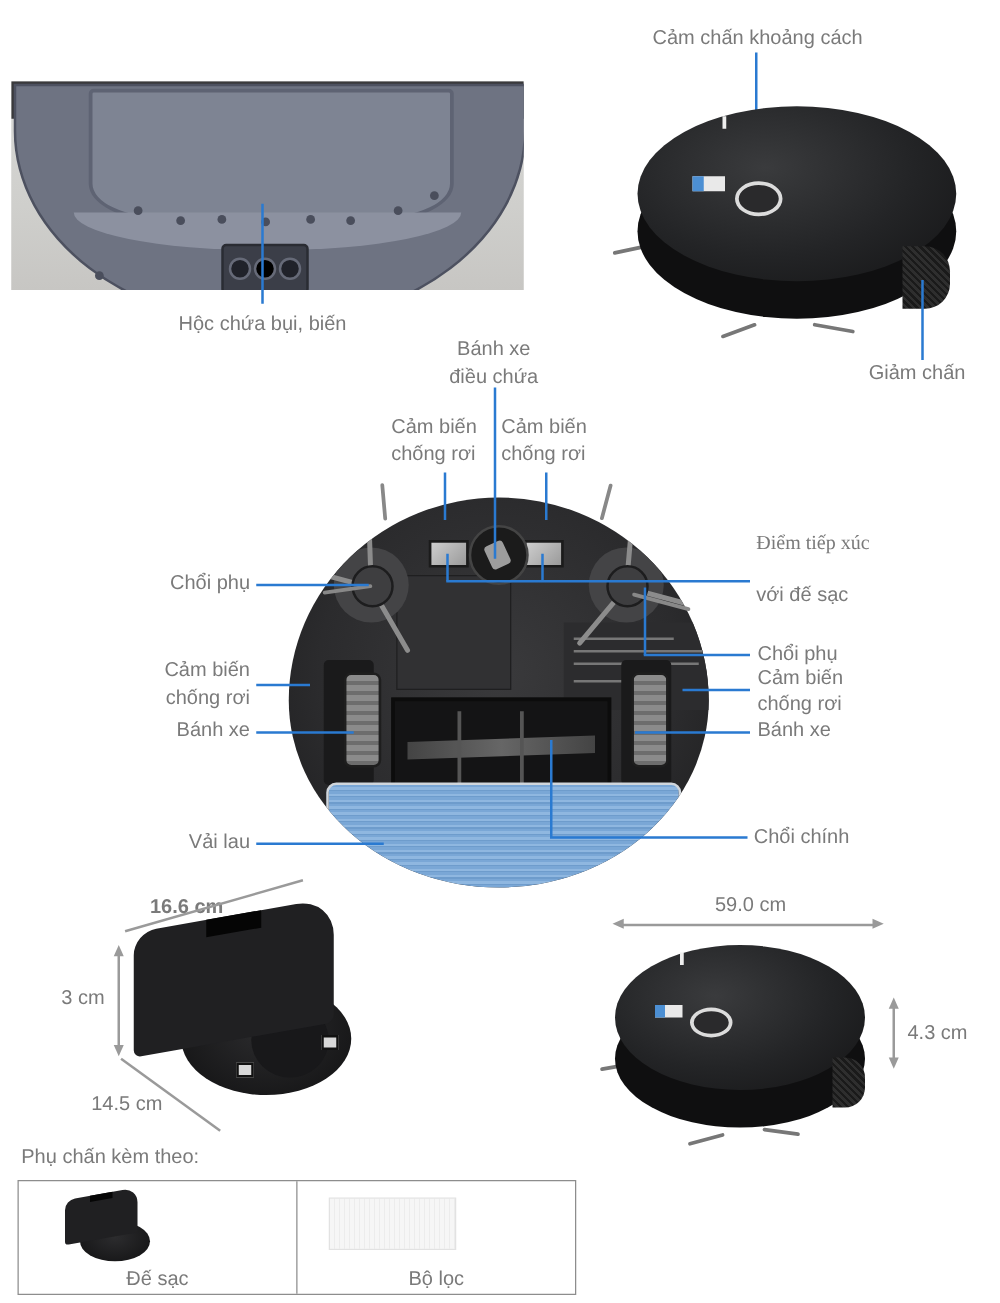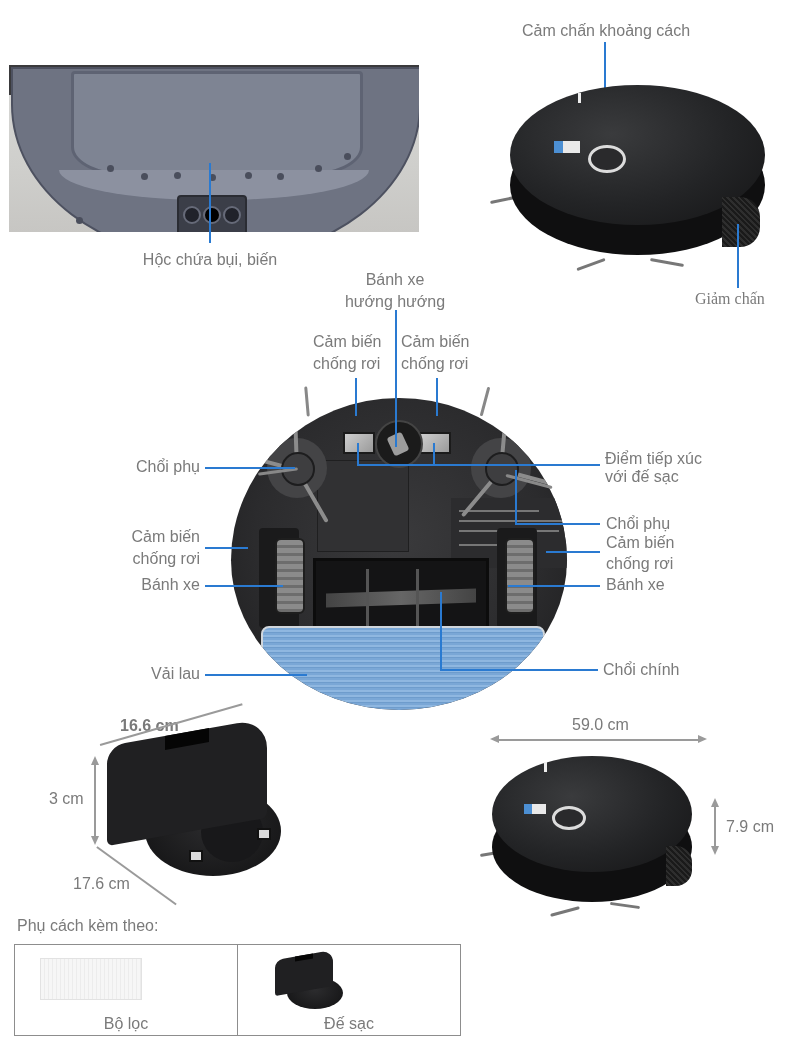--- a/index.html
+++ b/index.html
@@ -122,24 +122,24 @@
   <div class="robot-top" style="left:10px;top:0px;width:255px;height:140px;">
     <div class="mark" style="left:68px;top:8px;"></div>
     <div class="qr" style="left:44px;top:56px;width:26px;height:12px;">
         <b></b>
       </div>
     <div class="btn" style="left:78px;top:60px;width:32px;height:22px;"></div>
   </div>
   <div class="abs" style="left:222px;top:112px;width:38px;height:50px;background:repeating-linear-gradient(45deg,#1a1a1a 0 2px,#2e2e2e 2px 4px);border-radius:0 20px 20px 0;"></div>
 </div>
 <div class="line vl" style="left:737px;top:224px;height:64px;"></div>
-<div class="label" style="left:695px;top:288px;font-family:Liberation Serif, serif;">Giảm chấn</div>
+<div class="label" style="left:695px;top:288px;">Giảm chấn</div>
 
 <div class="label c" style="left:330px;top:269px;width:130px;">Bánh xe</div>
-<div class="label c" style="left:330px;top:291px;width:130px;">hướng hướng</div>
+<div class="label c" style="left:330px;top:291px;width:130px;">điều chứa</div>
 <div class="label" style="left:313px;top:331px;">Cảm biến</div>
 <div class="label" style="left:313px;top:353px;">chống rơi</div>
 <div class="label" style="left:401px;top:331px;">Cảm biến</div>
 <div class="label" style="left:401px;top:353px;">chống rơi</div>
 
 <div class="robot-bottom abs">
   <div class="rb-plate" style="left:86px;top:62px;width:90px;height:90px;"></div>
   <div class="rb-label">
     <i style="top:12px;width:80px"></i>
       <i style="top:22px;width:120px"></i>
@@ -189,81 +189,81 @@
 <div class="line hl" style="left:515px;top:523px;width:85px;"></div>
 <div class="line hl" style="left:205px;top:547px;width:43px;"></div>
 <div class="line hl" style="left:546px;top:551px;width:54px;"></div>
 <div class="line hl" style="left:205px;top:585px;width:78px;"></div>
 <div class="line hl" style="left:508px;top:585px;width:92px;"></div>
 <div class="line hl" style="left:205px;top:674px;width:102px;"></div>
 <div class="line vl" style="left:440px;top:592px;height:78px;"></div>
 <div class="line hl" style="left:440px;top:669px;width:158px;"></div>
 
 <div class="label r" style="left:90px;top:456px;width:110px;">Chổi phụ</div>
-<div class="label" style="left:605px;top:448px;">Điểm tiếp xúc</div>
+<div class="label" style="left:605px;top:424px;font-family:Liberation Serif, serif;">Điểm tiếp xúc</div>
 <div class="label" style="left:605px;top:466px;">với đế sạc</div>
 <div class="label" style="left:606px;top:513px;">Chổi phụ</div>
 <div class="label r" style="left:90px;top:526px;width:110px;">Cảm biến</div>
 <div class="label r" style="left:90px;top:548px;width:110px;">chống rơi</div>
 <div class="label" style="left:606px;top:532px;">Cảm biến</div>
 <div class="label" style="left:606px;top:553px;">chống rơi</div>
 <div class="label r" style="left:90px;top:574px;width:110px;">Bánh xe</div>
 <div class="label" style="left:606px;top:574px;">Bánh xe</div>
 <div class="label r" style="left:90px;top:663px;width:110px;">Vải lau</div>
 <div class="label" style="left:603px;top:659px;">Chổi chính</div>
 
 <div class="label" style="left:120px;top:715px;font-weight:bold;">16.6 cm</div>
 <div class="dim" style="left:100px;top:744px;width:148px;transform:rotate(-16deg);"></div>
 <div class="label" style="left:49px;top:788px;">3 cm</div>
 <div class="dimv" style="left:94px;top:760px;height:80px;"></div>
 <div class="arrow-u" style="left:91px;top:756px;"></div>
 <div class="arrow-d" style="left:91px;top:836px;"></div>
-<div class="label" style="left:73px;top:873px;">17.6 cm</div>
+<div class="label" style="left:73px;top:873px;">14.5 cm</div>
 <div class="dim" style="left:97px;top:846px;width:98px;transform:rotate(36deg);"></div>
 
 <div class="abs" style="left:105px;top:722px;width:180px;height:170px;">
   <div class="dock-base" style="left:40px;top:64px;width:136px;height:90px;"></div>
   <div class="dock-cut" style="left:96px;top:80px;width:62px;height:60px;"></div>
   <div class="dock-back" style="left:2px;top:10px;width:160px;height:100px;transform:skewY(-10deg);"></div>
   <div class="dock-slot" style="left:60px;top:10px;width:44px;height:14px;transform:skewY(-10deg);"></div>
   <div class="dock-contact" style="left:84px;top:128px;"></div>
   <div class="dock-contact" style="left:152px;top:106px;"></div>
 </div>
 
 <div class="label" style="left:572px;top:714px;">59.0 cm</div>
 <div class="dim" style="left:495px;top:739px;width:206px;"></div>
 <div class="arrow-l" style="left:490px;top:735px;"></div>
 <div class="arrow-r" style="left:698px;top:735px;"></div>
-<div class="label" style="left:726px;top:816px;">7.9 cm</div>
+<div class="label" style="left:726px;top:816px;">4.3 cm</div>
 <div class="dimv" style="left:714px;top:802px;height:46px;"></div>
 <div class="arrow-u" style="left:711px;top:798px;"></div>
 <div class="arrow-d" style="left:711px;top:846px;"></div>
 
 <div class="abs" style="left:480px;top:752px;width:230px;height:170px;">
   <div class="brush-bristle" style="left:0px;top:100px;width:24px;transform:rotate(-10deg);"></div>
   <div class="brush-bristle" style="left:70px;top:158px;width:30px;transform:rotate(-15deg);"></div>
   <div class="brush-bristle" style="left:130px;top:152px;width:30px;transform:rotate(8deg);"></div>
   <div class="robot-top side" style="left:12px;top:40px;width:200px;height:110px;background:#0f0f10;"></div>
   <div class="robot-top" style="left:12px;top:4px;width:200px;height:116px;">
     <div class="mark" style="left:52px;top:6px;"></div>
     <div class="qr" style="left:32px;top:48px;width:22px;height:10px;">
         <b></b>
       </div>
     <div class="btn" style="left:60px;top:50px;width:28px;height:18px;"></div>
   </div>
   <div class="abs" style="left:186px;top:94px;width:26px;height:40px;background:repeating-linear-gradient(45deg,#1a1a1a 0 2px,#2e2e2e 2px 4px);border-radius:0 16px 16px 0;"></div>
 </div>
 
-<div class="acc-title">Phụ cách kèm theo:</div>
+<div class="acc-title">Phụ chấn kèm theo:</div>
 <div class="acc-table">
-  <div class="acc-cell">
-    <div class="filter-pad"></div>
-    <div class="name">Bộ lọc</div>
-  </div>
   <div class="acc-cell">
     <div class="abs" style="left:37px;top:6px;width:70px;height:56px;">
       <div class="dock-base" style="left:12px;top:26px;width:56px;height:32px;"></div>
       <div class="dock-back" style="left:0px;top:4px;width:58px;height:36px;transform:skewY(-10deg);border-radius:8px 12px 3px 3px;"></div>
       <div class="dock-slot" style="left:20px;top:4px;width:18px;height:5px;transform:skewY(-10deg);"></div>
     </div>
     <div class="name">Đế sạc</div>
   </div>
+  <div class="acc-cell">
+    <div class="filter-pad"></div>
+    <div class="name">Bộ lọc</div>
+  </div>
 </div>
 
 </body></html>

